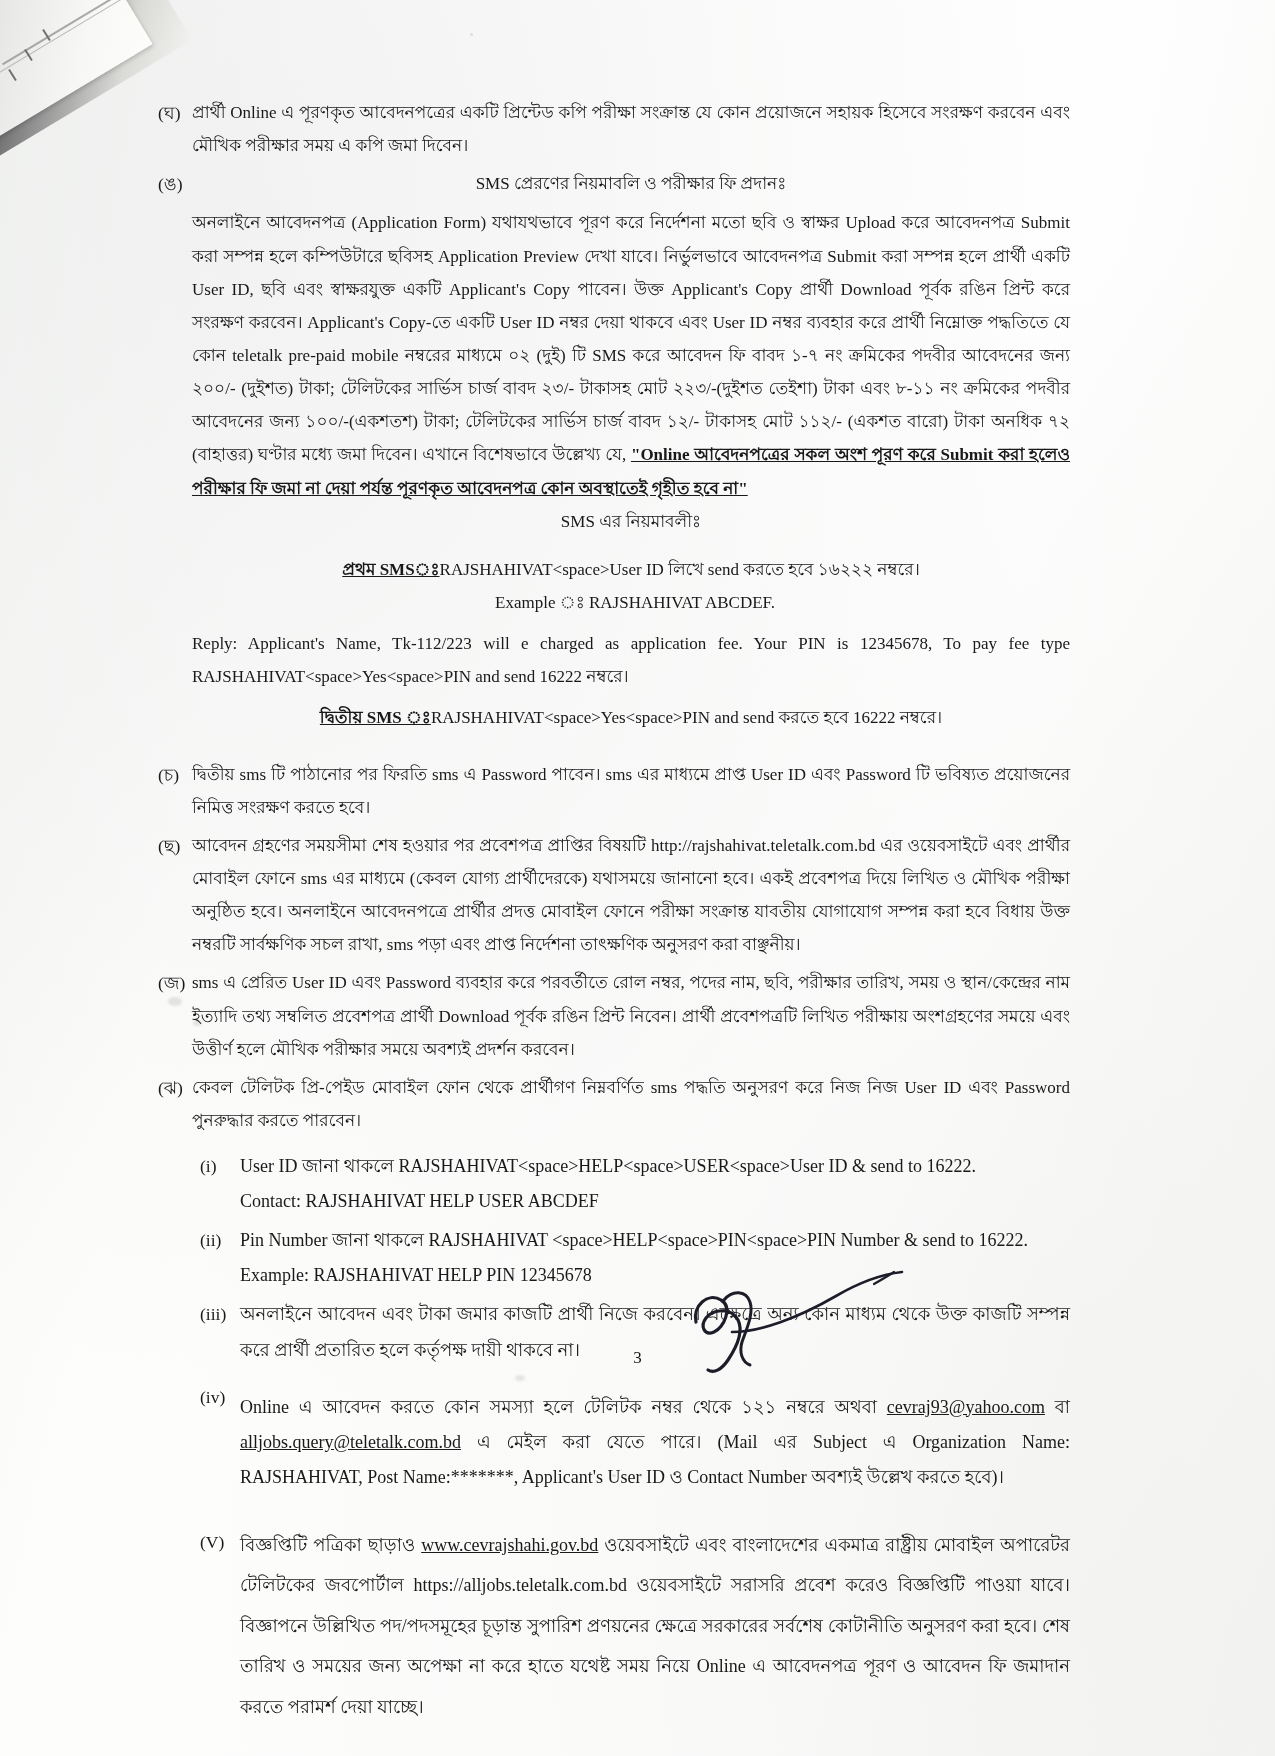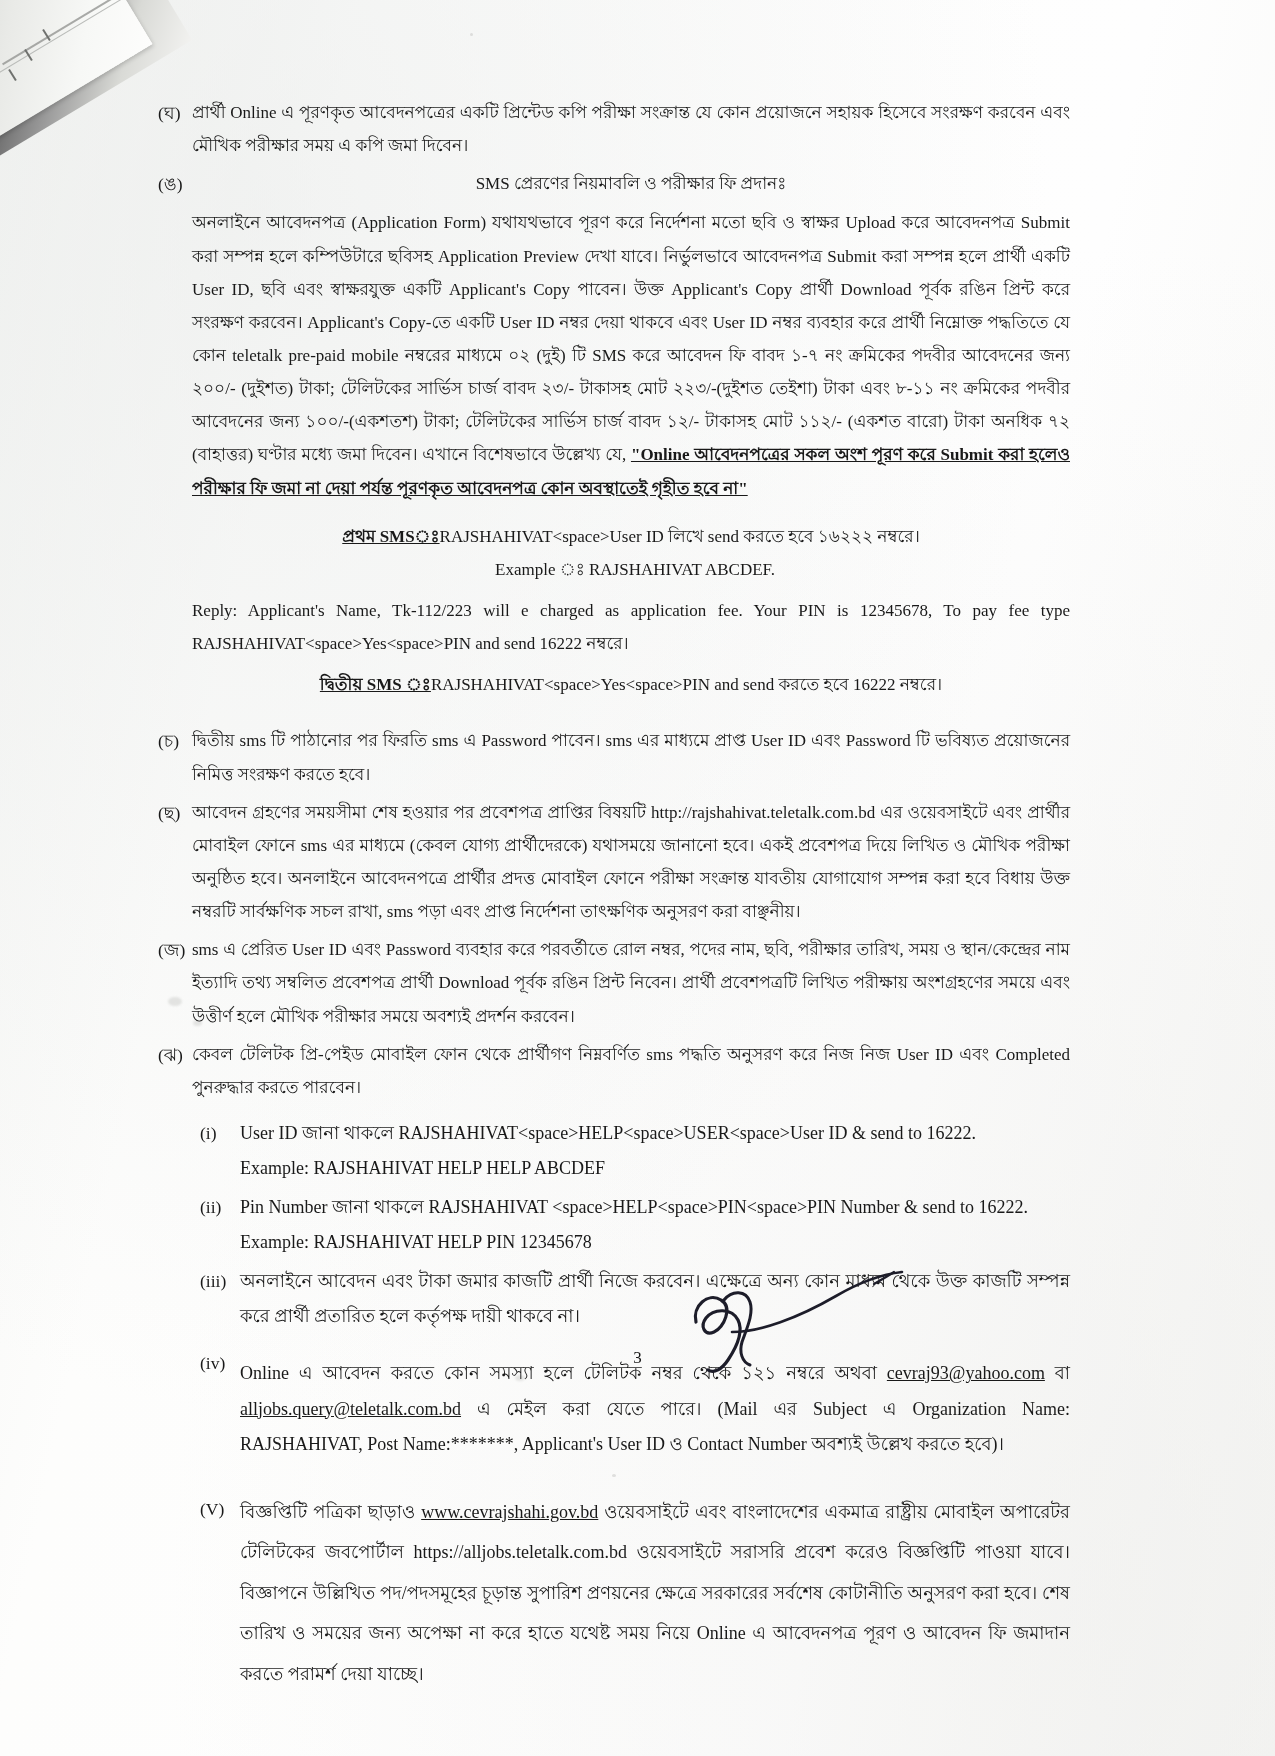--- a/index.html
+++ b/index.html
@@ -202,20 +202,21 @@
       <div class="ptext">প্রার্থী Online এ পূরণকৃত আবেদনপত্রের একটি প্রিন্টেড কপি পরীক্ষা সংক্রান্ত যে কোন প্রয়োজনে সহায়ক হিসেবে সংরক্ষণ করবেন এবং মৌখিক পরীক্ষার সময় এ কপি জমা দিবেন।</div>
     </div>
 
     <div class="para">
       <div class="marker">(ঙ)</div>
       <div class="ptext nojust">SMS প্রেরণের নিয়মাবলি ও পরীক্ষার ফি প্রদানঃ</div>
     </div>
 
     <div class="indent">
       <div class="ptext"><span>অনলাইনে আবেদনপত্র (Application Form) যথাযথভাবে পূরণ করে নির্দেশনা মতো ছবি ও স্বাক্ষর Upload করে আবেদনপত্র Submit করা সম্পন্ন হলে কম্পিউটারে ছবিসহ Application Preview দেখা যাবে। নির্ভুলভাবে আবেদনপত্র Submit করা সম্পন্ন হলে প্রার্থী একটি User ID, ছবি এবং স্বাক্ষরযুক্ত একটি Applicant's Copy পাবেন। উক্ত Applicant's Copy প্রার্থী Download পূর্বক রঙিন প্রিন্ট করে সংরক্ষণ করবেন। Applicant's Copy-তে একটি User ID নম্বর দেয়া থাকবে এবং User ID নম্বর ব্যবহার করে প্রার্থী নিম্নোক্ত পদ্ধতিতে যে কোন teletalk pre-paid mobile নম্বরের মাধ্যমে ০২ (দুই) টি SMS করে আবেদন ফি বাবদ ১-৭ নং ক্রমিকের পদবীর আবেদনের জন্য ২০০/- (দুইশত) টাকা; টেলিটকের সার্ভিস চার্জ বাবদ ২৩/- টাকাসহ মোট ২২৩/-(দুইশত তেইশা) টাকা এবং ৮-১১ নং ক্রমিকের পদবীর আবেদনের জন্য ১০০/-(একশতশ) টাকা; টেলিটকের সার্ভিস চার্জ বাবদ ১২/- টাকাসহ মোট ১১২/- (একশত বারো) টাকা অনধিক ৭২ (বাহাত্তর) ঘণ্টার মধ্যে জমা দিবেন। এখানে বিশেষভাবে উল্লেখ্য যে, </span><span class="bu">"Online আবেদনপত্রের সকল অংশ পূরণ করে Submit করা হলেও পরীক্ষার ফি জমা না দেয়া পর্যন্ত পূরণকৃত আবেদনপত্র কোন অবস্থাতেই গৃহীত হবে না"</span></div>
+      <div class="ptext nojust">SMS এর নিয়মাবলীঃ</div>
     </div>
 
     <div class="gap-md"></div>
 
     <div class="indent">
       <div class="ptext nojust"><span class="bu">প্রথম SMSঃ</span><span>RAJSHAHIVAT&lt;space&gt;User ID লিখে send করতে হবে ১৬২২২ নম্বরে।</span></div>
       <div class="ptext nojust" style="padding-left:8px;">Example ঃ RAJSHAHIVAT ABCDEF.</div>
 
       <div class="gap-sm"></div>
 
@@ -241,30 +242,30 @@
       <div class="ptext">আবেদন গ্রহণের সময়সীমা শেষ হওয়ার পর প্রবেশপত্র প্রাপ্তির বিষয়টি http://rajshahivat.teletalk.com.bd এর ওয়েবসাইটে এবং প্রার্থীর মোবাইল ফোনে sms এর মাধ্যমে (কেবল যোগ্য প্রার্থীদেরকে) যথাসময়ে জানানো হবে। একই প্রবেশপত্র দিয়ে লিখিত ও মৌখিক পরীক্ষা অনুষ্ঠিত হবে। অনলাইনে আবেদনপত্রে প্রার্থীর প্রদত্ত মোবাইল ফোনে পরীক্ষা সংক্রান্ত যাবতীয় যোগাযোগ সম্পন্ন করা হবে বিধায় উক্ত নম্বরটি সার্বক্ষণিক সচল রাখা, sms পড়া এবং প্রাপ্ত নির্দেশনা তাৎক্ষণিক অনুসরণ করা বাঞ্ছনীয়।</div>
     </div>
 
     <div class="para">
       <div class="marker">(জ)</div>
       <div class="ptext">sms এ প্রেরিত User ID এবং Password ব্যবহার করে পরবর্তীতে রোল নম্বর, পদের নাম, ছবি, পরীক্ষার তারিখ, সময় ও স্থান/কেন্দ্রের নাম ইত্যাদি তথ্য সম্বলিত প্রবেশপত্র প্রার্থী Download পূর্বক রঙিন প্রিন্ট নিবেন। প্রার্থী প্রবেশপত্রটি লিখিত পরীক্ষায় অংশগ্রহণের সময়ে এবং উত্তীর্ণ হলে মৌখিক পরীক্ষার সময়ে অবশ্যই প্রদর্শন করবেন।</div>
     </div>
 
     <div class="para">
       <div class="marker">(ঝ)</div>
-      <div class="ptext">কেবল টেলিটক প্রি-পেইড মোবাইল ফোন থেকে প্রার্থীগণ নিম্নবর্ণিত sms পদ্ধতি অনুসরণ করে নিজ নিজ User ID এবং Completed পুনরুদ্ধার করতে পারবেন।</div>
+      <div class="ptext">কেবল টেলিটক প্রি-পেইড মোবাইল ফোন থেকে প্রার্থীগণ নিম্নবর্ণিত sms পদ্ধতি অনুসরণ করে নিজ নিজ User ID এবং Password পুনরুদ্ধার করতে পারবেন।</div>
     </div>
 
     <div class="rlist">
 
       <div class="ritem">
         <div class="rnum">(i)</div>
         <div style="flex:1 1 auto;">
           <div class="rtext nojust">User ID জানা থাকলে RAJSHAHIVAT&lt;space&gt;HELP&lt;space&gt;USER&lt;space&gt;User ID &amp; send to 16222.</div>
-          <div class="rtext nojust">Example: RAJSHAHIVAT HELP HELP ABCDEF</div>
+          <div class="rtext nojust">Contact: RAJSHAHIVAT HELP USER ABCDEF</div>
         </div>
       </div>
 
       <div class="ritem">
         <div class="rnum">(ii)</div>
         <div style="flex:1 1 auto;">
           <div class="rtext nojust">Pin Number জানা থাকলে RAJSHAHIVAT &lt;space&gt;HELP&lt;space&gt;PIN&lt;space&gt;PIN Number &amp; send to 16222.</div>
           <div class="rtext nojust">Example: RAJSHAHIVAT HELP PIN 12345678</div>
         </div>
       </div>

